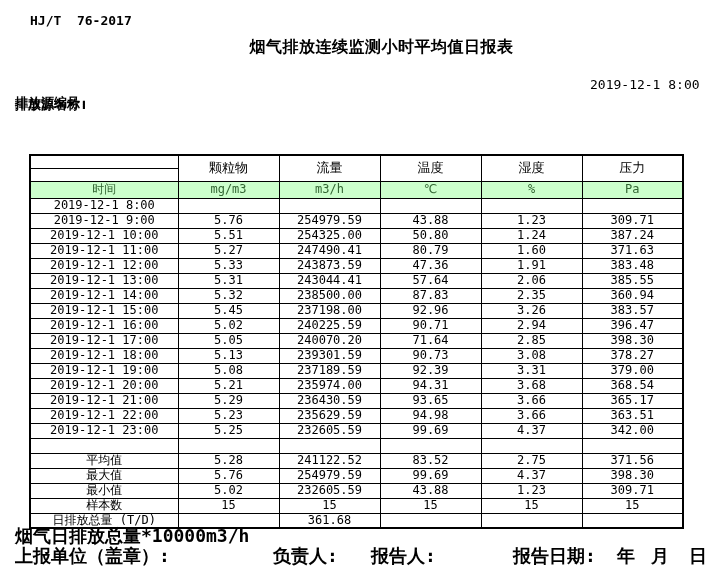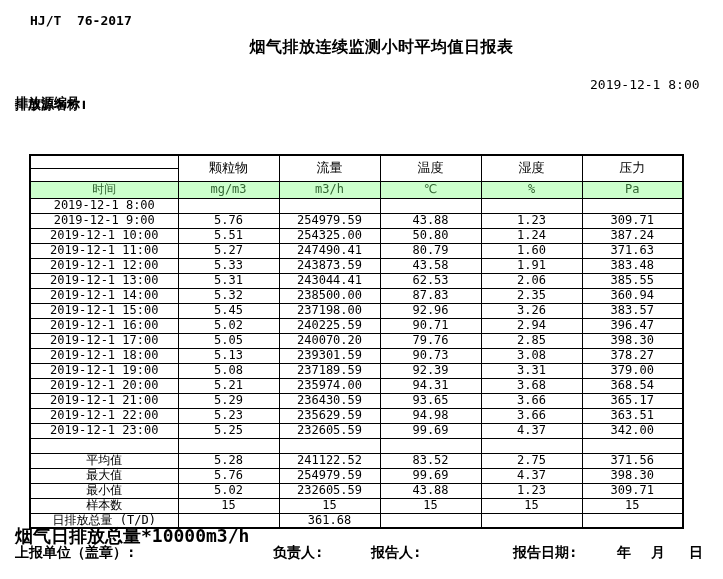--- a/index.html
+++ b/index.html
@@ -42,21 +42,21 @@
   tr.pollutant-row th{ font-size: 13px; }
   tr.unit-row td {
     background: var(--green-bg);
     color: var(--green-text);
     height: 17px; font-size: 12px;
   }
   tbody tr td { height: 15px; }
   tr.spacer-row td { height: 15px; }
 
   #note-line { left: 15px; top: 524px; font-size: 18px; }
-  .sig { top: 544px; font-size: 14px; text-align: center; }
+  .sig { top: 544px; font-size: 18px; text-align: center; }
   #sig-unit   { left: 15px; }
   #sig-resp   { left: 237px; margin-left: 36px; }
   #sig-report { left: 371px; }
   #sig-date   { left: 513px; }
   #sig-year   { left: 617px; }
   #sig-month  { left: 651px; }
   #sig-day    { left: 689px; }
 </style>
 </head>
 <body>
@@ -127,29 +127,29 @@
         <td>5.27</td>
         <td>247490.41</td>
         <td>80.79</td>
         <td>1.60</td>
         <td>371.63</td>
       </tr>
       <tr>
         <td>2019-12-1 12:00</td>
         <td>5.33</td>
         <td>243873.59</td>
-        <td>43.58</td>
+        <td>47.36</td>
         <td>1.91</td>
         <td>383.48</td>
       </tr>
       <tr>
         <td>2019-12-1 13:00</td>
         <td>5.31</td>
         <td>243044.41</td>
-        <td>62.53</td>
+        <td>57.64</td>
         <td>2.06</td>
         <td>385.55</td>
       </tr>
       <tr>
         <td>2019-12-1 14:00</td>
         <td>5.32</td>
         <td>238500.00</td>
         <td>87.83</td>
         <td>2.35</td>
         <td>360.94</td>
@@ -167,21 +167,21 @@
         <td>5.02</td>
         <td>240225.59</td>
         <td>90.71</td>
         <td>2.94</td>
         <td>396.47</td>
       </tr>
       <tr>
         <td>2019-12-1 17:00</td>
         <td>5.05</td>
         <td>240070.20</td>
-        <td>79.76</td>
+        <td>71.64</td>
         <td>2.85</td>
         <td>398.30</td>
       </tr>
       <tr>
         <td>2019-12-1 18:00</td>
         <td>5.13</td>
         <td>239301.59</td>
         <td>90.73</td>
         <td>3.08</td>
         <td>378.27</td>

